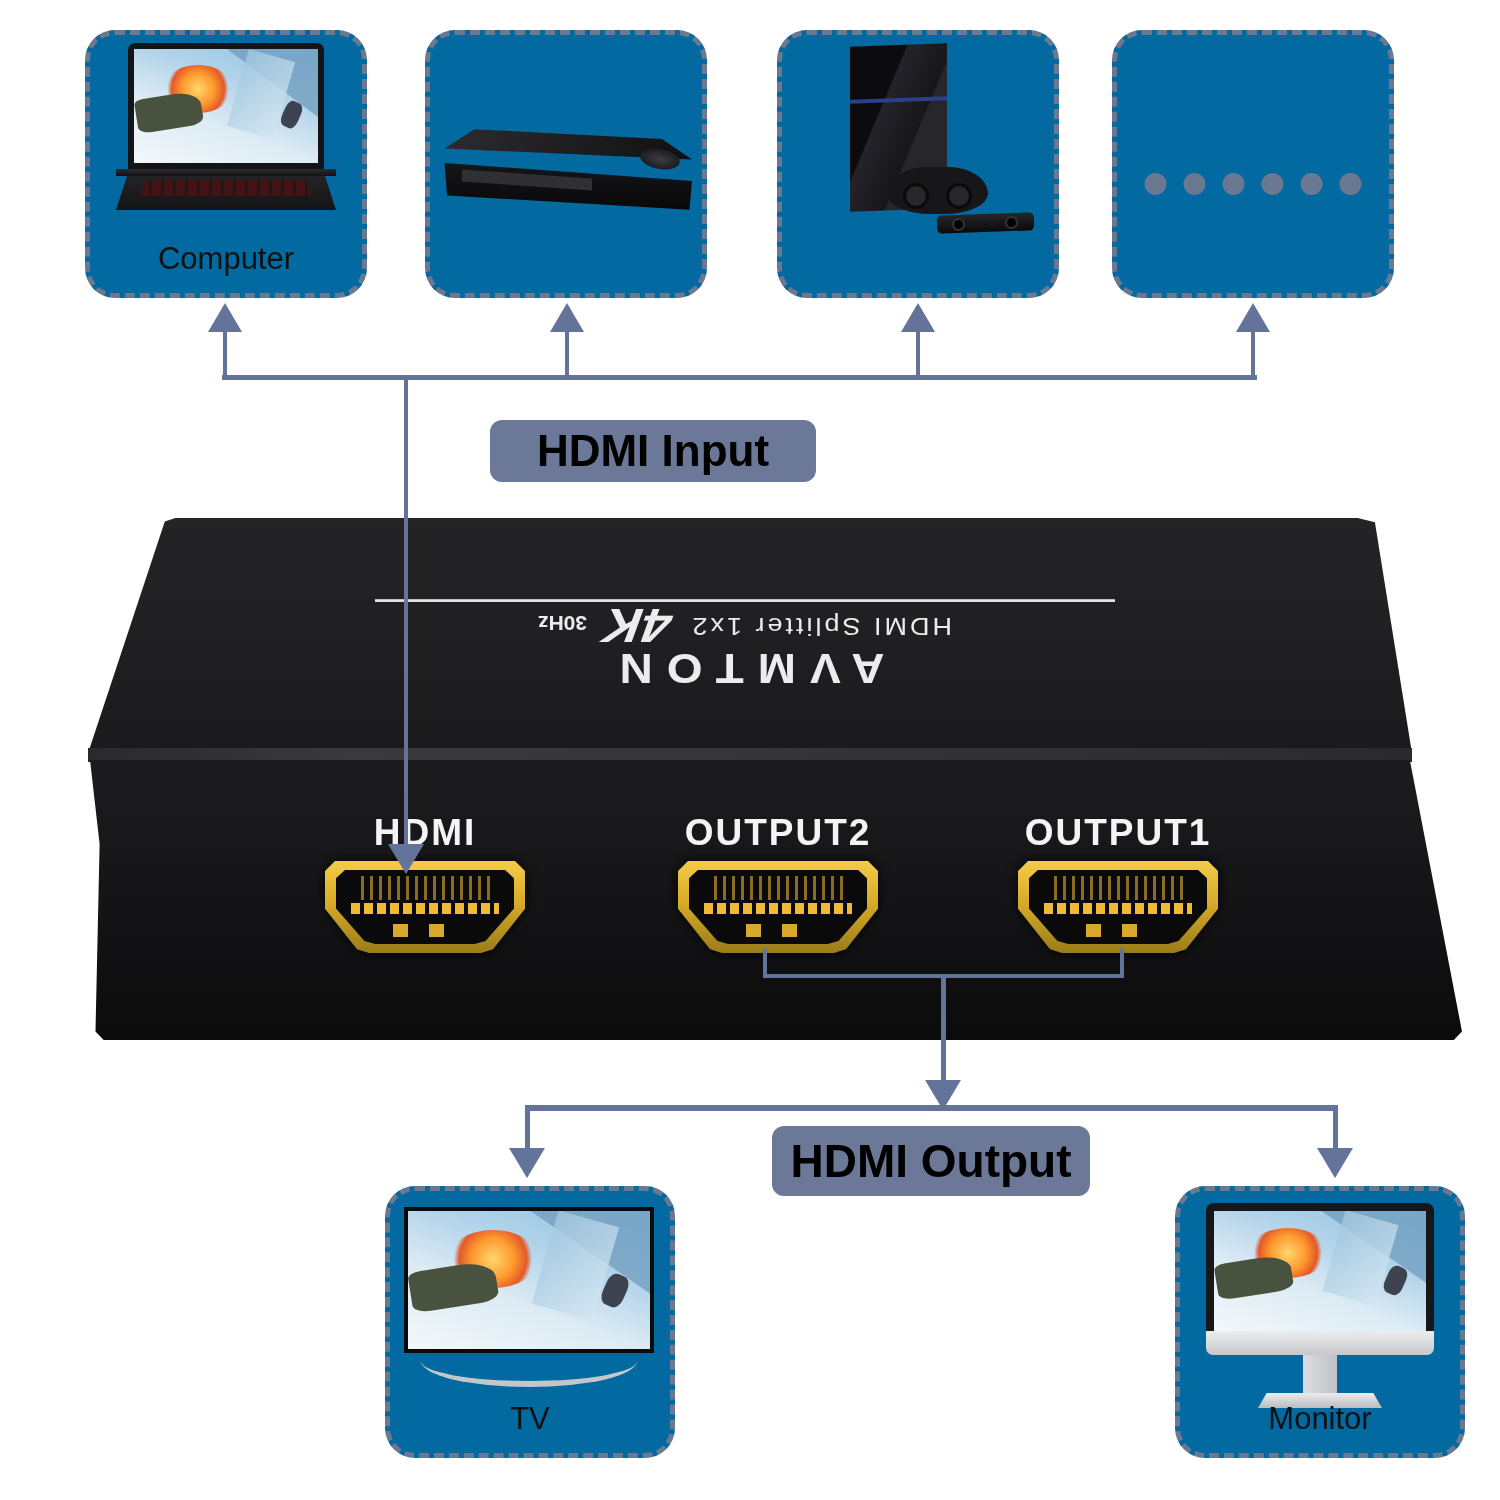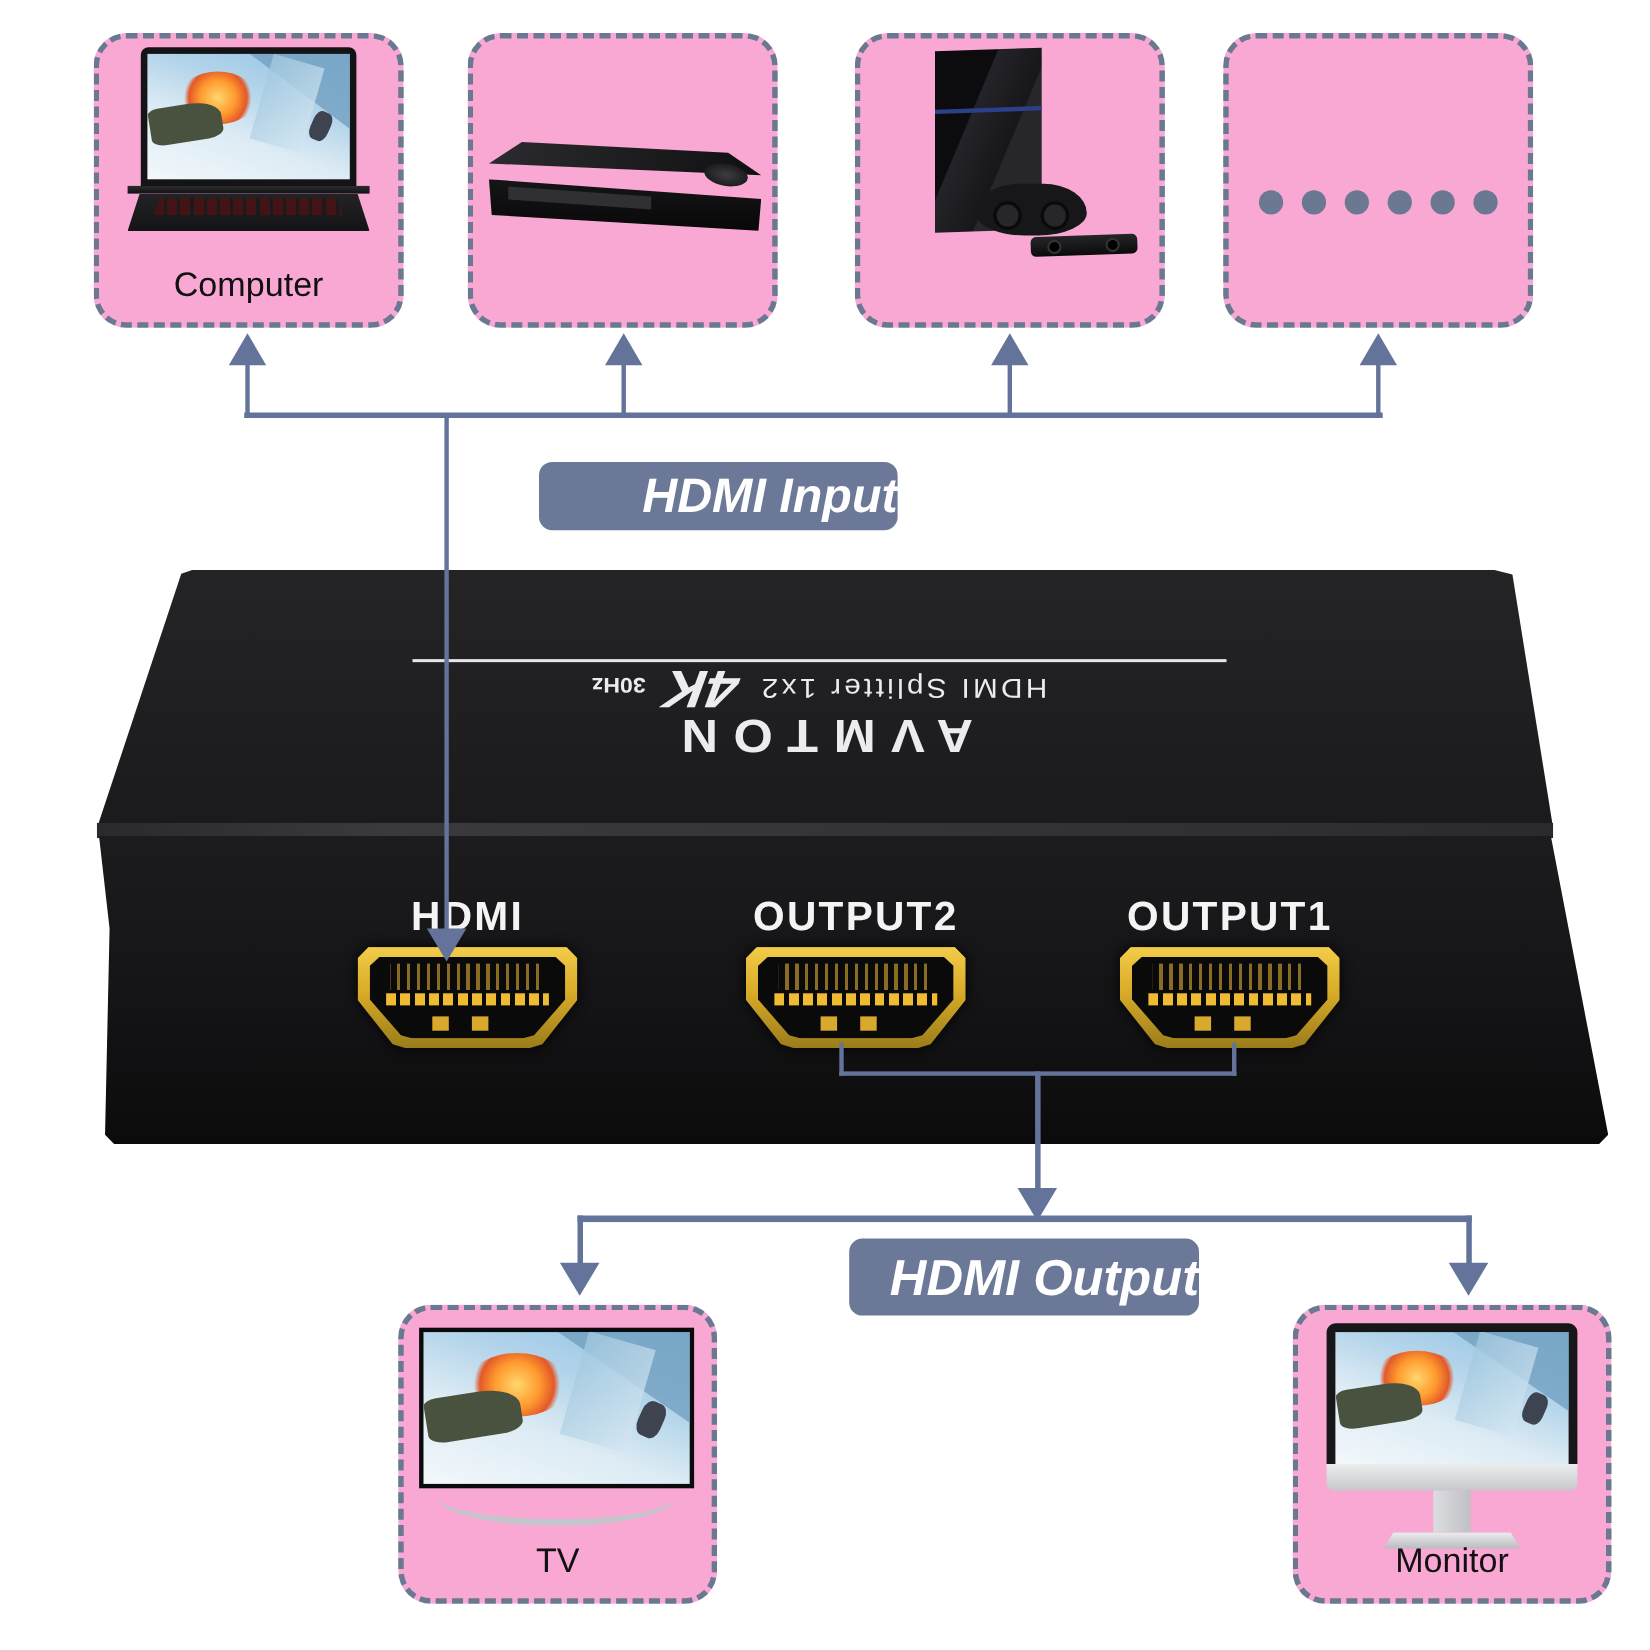--- a/index.html
+++ b/index.html
@@ -2,33 +2,33 @@
 <html><head>
 <meta charset="utf-8">
 <style>
   html,body{margin:0;padding:0;background:#ffffff;}
   #canvas{position:relative;width:1500px;height:1500px;background:#ffffff;overflow:hidden;
           font-family:"Liberation Sans", sans-serif;}
   :root{--accent:#64739a;--dash:#6a7892;--labelbg:#6b7897;}
 
   
   .dbox{position:absolute;width:282px;height:268px;border:5px dashed var(--dash);
-        border-radius:30px;background:#f9a8d4;box-sizing:border-box;}
+        border-radius:30px;background:#0369a1;box-sizing:border-box;}
   .dbox .cap{position:absolute;left:0;right:0;bottom:16px;text-align:center;
              font-size:31px;color:#111;}
 
   
   .hline,.vline{position:absolute;background:var(--accent);}
   .arr-up{position:absolute;width:0;height:0;border-left:17px solid transparent;
           border-right:17px solid transparent;border-bottom:29px solid var(--accent);}
   .arr-down{position:absolute;width:0;height:0;border-left:18px solid transparent;
           border-right:18px solid transparent;border-top:30px solid var(--accent);}
 
-  .tag{position:absolute;background:var(--labelbg);color:#ffffff;font-weight:bold;
-       border-radius:12px;text-align:right;z-index:30;font-style:italic;}
+  .tag{position:absolute;background:var(--labelbg);color:#000000;font-weight:bold;
+       border-radius:12px;text-align:center;z-index:30;}
   #tag-input{left:490px;top:420px;width:326px;height:62px;font-size:44px;line-height:62px;}
   #tag-output{left:772px;top:1126px;width:318px;height:70px;font-size:46px;line-height:70px;}
 
   
   .face{position:absolute;}
   #dev-top{left:88px;top:518px;width:1324px;height:240px;
      clip-path:polygon(6.6% 0,95.9% 0,97.2% 1.8%,100% 98%,99.2% 100%,0.6% 100%,0 98%,5.8% 1.5%);
      background:linear-gradient(180deg,#242427 0%,#202023 45%,#1a1a1d 100%);}
   #dev-bevel{left:88px;top:748px;width:1324px;height:14px;
      background:linear-gradient(90deg,#2a2a2e,#39393e 20%,#303034 80%,#2a2a2e);
@@ -270,21 +270,21 @@
   <div class="hline" style="left:525px;top:1105px;width:813px;height:6px;"></div>
 
   <div class="vline" style="left:525px;top:1105px;width:5px;height:45px;"></div>
   <div class="arr-down" style="left:509px;top:1148px;"></div>
 
   <div class="vline" style="left:1333px;top:1105px;width:5px;height:45px;"></div>
   <div class="arr-down" style="left:1317px;top:1148px;"></div>
 
   <div class="tag" id="tag-output">HDMI Output</div>
 
-  <div class="dbox" style="left:362px;top:1186px;width:290px;height:272px;">
+  <div class="dbox" style="left:385px;top:1186px;width:290px;height:272px;">
     <div class="tv">
       <div class="tv-screen">
           <div class="scene">
             <i class="peak"></i>
             <i class="ridge"></i>
             <i class="explosion"></i>
             <i class="truck"></i>
             <i class="boarder"></i>
           </div>
         </div>

